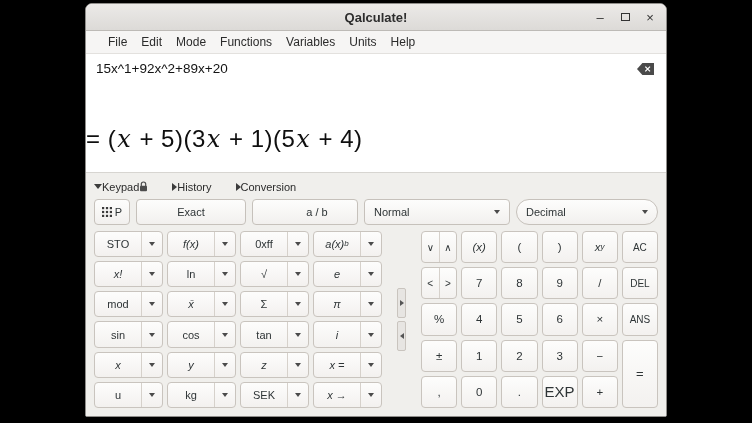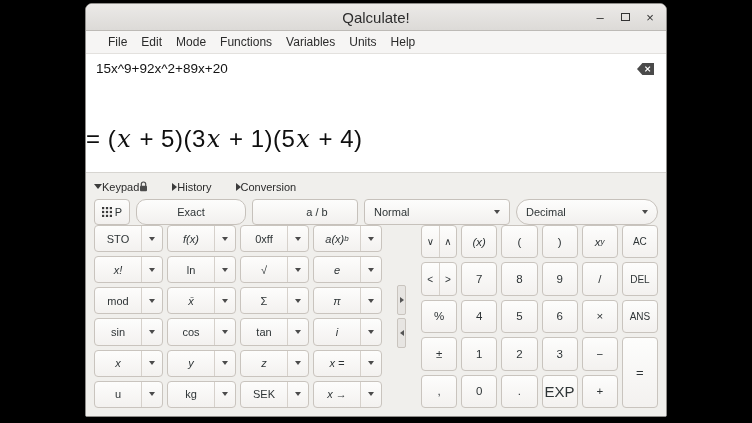--- a/index.html
+++ b/index.html
@@ -6,21 +6,21 @@
   html,body { width:752px; height:423px; overflow:hidden; }
   body { background:#000; font-family:"Liberation Sans","DejaVu Sans",sans-serif; }
   .screen { position:relative; width:752px; height:423px; background:#000; }
 
   .window { position:absolute; left:85px; top:3px; width:582px; height:414px;
     background:#fff; border:1px solid #8f8d8a; border-radius:7px 7px 2px 2px;
     display:flex; flex-direction:column; overflow:hidden; box-shadow:0 3px 10px rgba(0,0,0,.65); }
 
   .titlebar { flex:none; height:27px; background:linear-gradient(#eceae8,#dcdad7);
     border-bottom:1px solid #bdbab6; position:relative; display:flex; align-items:center; justify-content:center; }
-  .title { font-size:15px; font-weight:normal; color:#2d2d2d; }
+  .title { font-size:13px; font-weight:bold; color:#2d2d2d; }
   .winbtns { position:absolute; right:7px; top:0; height:100%; display:flex; align-items:center; gap:7px; }
   .winbtn { width:18px; height:20px; display:flex; align-items:center; justify-content:center;
     font-size:13px; color:#333; cursor:default; }
   .maxbox { width:9px; height:8px; border:1px solid #333; display:inline-block; }
 
   .menubar { flex:none; height:23px; background:#f6f5f4; border-bottom:1px solid #e3e1de;
     display:flex; align-items:center; padding-left:15px; }
   .menuitem { font-size:12px; color:#2b2b2b; padding:0 7px; }
 
   .exprarea { flex:none; height:52px; background:#fff; position:relative; }
@@ -43,27 +43,27 @@
   .tri-down { width:0; height:0; border-left:4px solid transparent; border-right:4px solid transparent; border-top:5px solid #3c3c3c; }
   .tri-right { width:0; height:0; border-top:4px solid transparent; border-bottom:4px solid transparent; border-left:5px solid #3c3c3c; }
   .tri-down.s { border-left-width:3px; border-right-width:3px; border-top-width:4px; border-top-color:#4b4b4b; }
   .tri-right.xs { border-top-width:3px; border-bottom-width:3px; border-left-width:4px; border-left-color:#555; }
   .tri-left.xs { width:0; height:0; border-top:3px solid transparent; border-bottom:3px solid transparent; border-right:4px solid #555; }
 
   .toolrow { flex:none; display:flex; gap:6px; margin-top:4px; height:26px; }
   .tbtn, .combo { background:linear-gradient(#fdfdfc,#f2f0ee); border:1px solid #c6c1bb; border-radius:4px;
     font-size:11px; color:#2e3436; display:flex; align-items:center; justify-content:center; font-family:inherit; }
   .modebtn { width:36px; gap:3px; }
-  .exact { width:110px;border-radius:10px; }
+  .exact { width:110px; }
   .frac { width:106px;padding-left:24px; }
   .combo { padding:0 9px; justify-content:space-between; }
   .combo.normal { width:146px; }
   .combo.decimal { flex:1;border-radius:13px; }
 
-  .kgrid { flex:1; display:flex; gap:15px; min-height:0; }
+  .kgrid { flex:1; display:flex; gap:15px; margin-top:6px; min-height:0; }
   .kleft { width:288px; display:grid; grid-template-columns:repeat(4,1fr); grid-template-rows:repeat(6,1fr); gap:4px; }
   .kbtn { background:linear-gradient(#fdfdfc,#f3f1ef); border:1px solid #c9c4be; border-radius:4px;
     display:flex; align-items:stretch; overflow:hidden; font-size:11px; color:#2e3436; }
   .kmain { flex:1; display:flex; align-items:center; justify-content:center; white-space:nowrap; }
   .karrow { width:21px; border-left:1px solid #d6d1cb; display:flex; align-items:center; justify-content:center; }
   .it { font-style:italic; }
   sup { font-size:8px; line-height:1; font-style:italic; }
 
   .handles { width:9px; display:flex; flex-direction:column; justify-content:center; gap:3px; }
   .handle { width:9px; height:30px; background:#e7e5e2; border:1px solid #c9c4be; border-radius:2px;
@@ -101,21 +101,21 @@
       <span class="menuitem">File</span>
       <span class="menuitem">Edit</span>
       <span class="menuitem">Mode</span>
       <span class="menuitem">Functions</span>
       <span class="menuitem">Variables</span>
       <span class="menuitem">Units</span>
       <span class="menuitem">Help</span>
     </div>
 
     <div class="exprarea">
-      <div class="exprtext">15x^9+92x^2+89x+20</div>
+      <div class="exprtext">15x^1+92x^2+89x+20</div>
       <span class="backspace">
         <svg width="17" height="12" viewBox="0 0 17 12">
           <path d="M5.4 0 L17 0 L17 12 L5.4 12 L0 6 Z" fill="#4a4a4a"></path>
           <path d="M8.3 3.6 L13 8.4 M13 3.6 L8.3 8.4" stroke="#ffffff" stroke-width="1.3"></path>
         </svg>
       </span>
     </div>
 
 
     <div class="resultarea">

